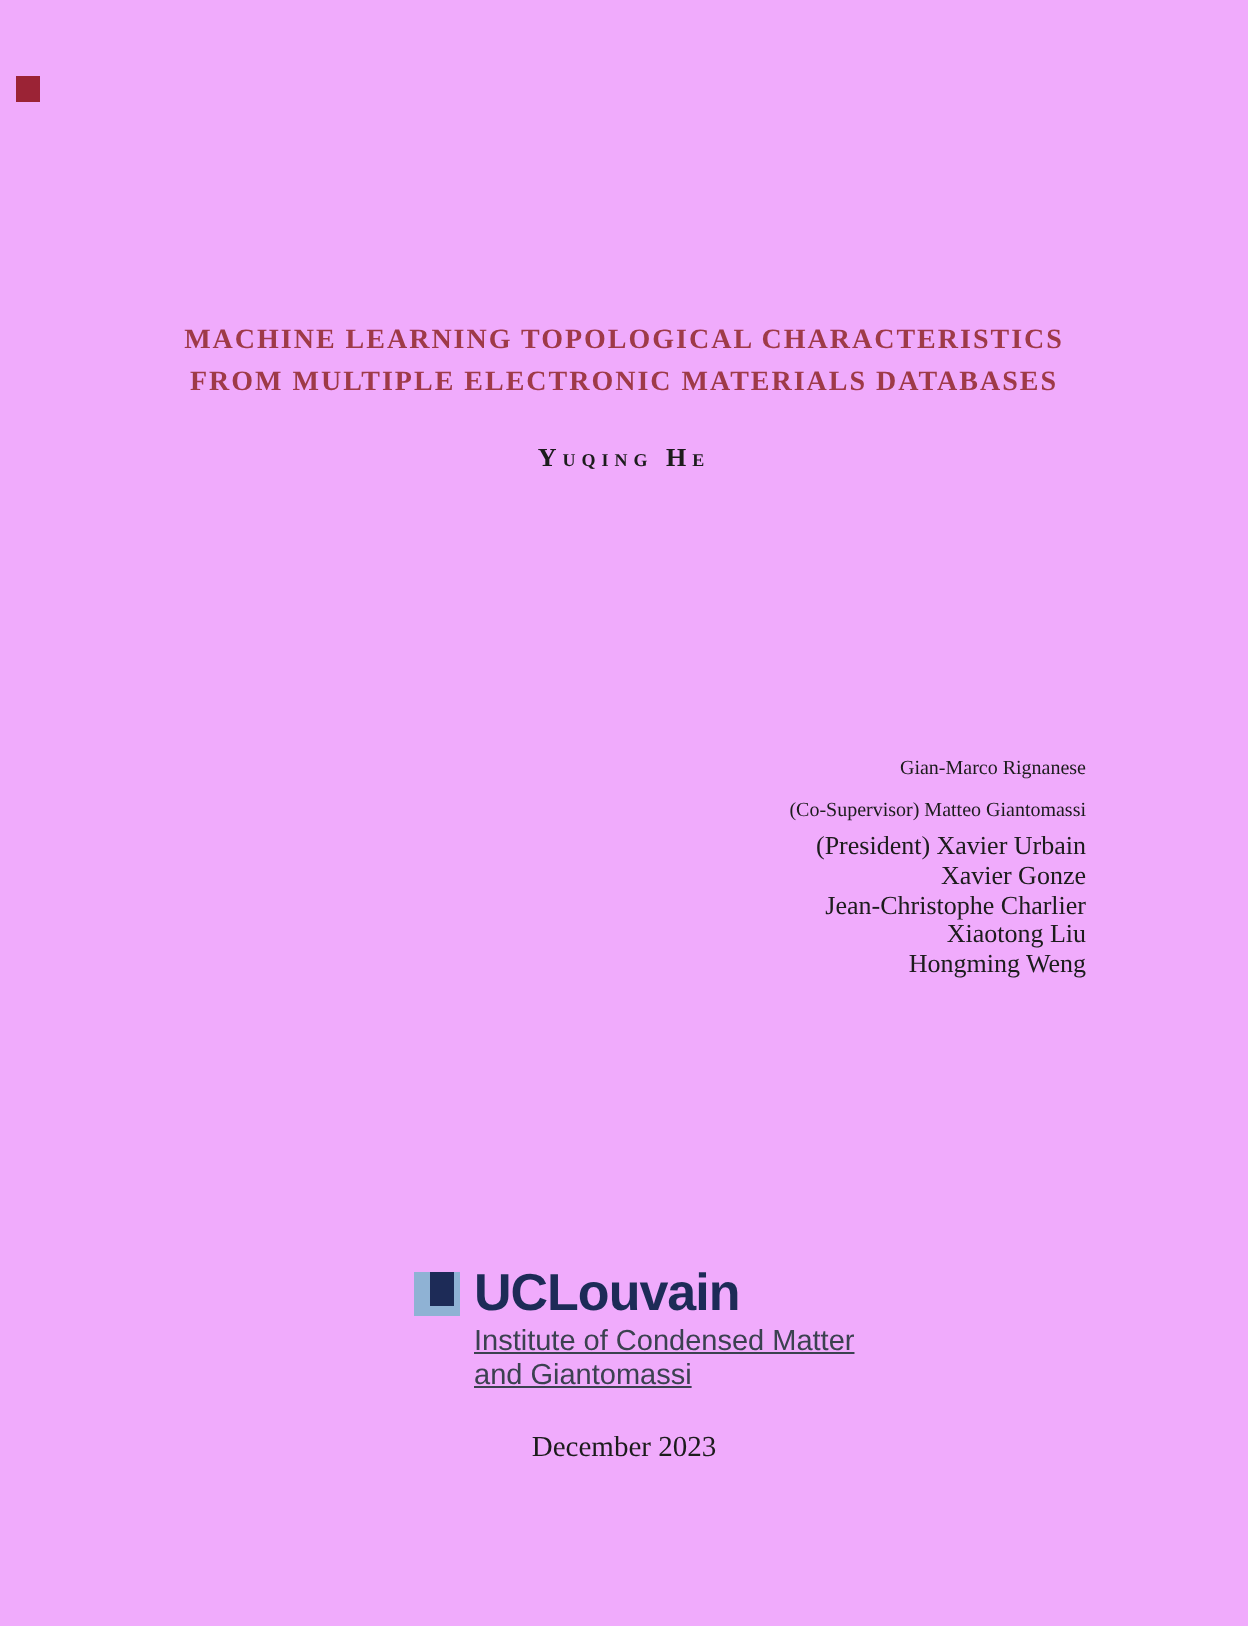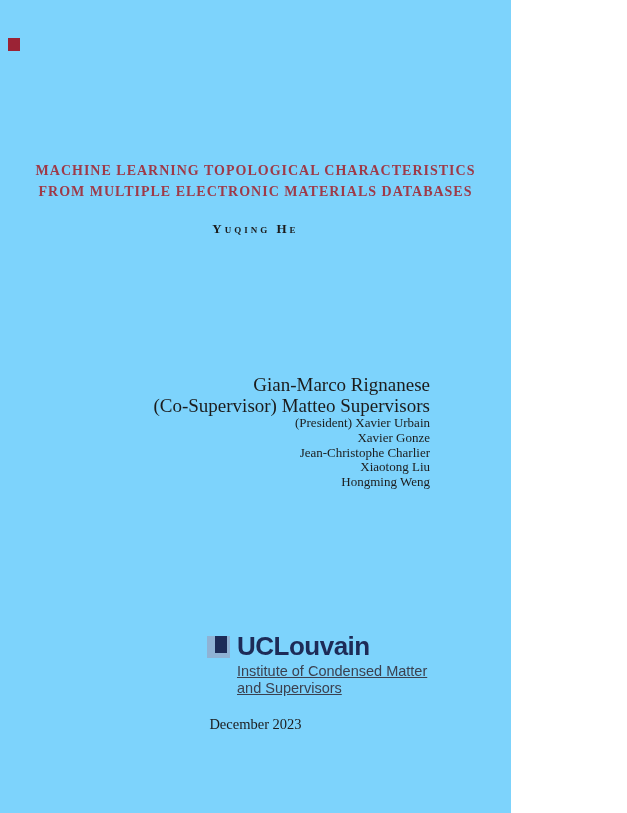--- a/index.html
+++ b/index.html
@@ -6,22 +6,22 @@
     --accent-red:#9e3a48;
     --marker-red:#9b2335;
     --navy:#1d2b57;
     --light-blue:#8fb2d4;
     --text-black:#1c1c1c;
     --institute-gray:#3b4150;
   }
   html,body{margin:0;padding:0;background:#ffffff;}
   .page{
     position:relative;
-    width:511px;height:813px;
-    background:#7dd3fc;
+    width:624px;height:813px;
+    background:#f0abfc;
     overflow:hidden;
     font-family:"Liberation Serif", serif;
   }
   .corner-marker{
     position:absolute;left:8px;top:38px;
     width:12px;height:13px;
     background:var(--marker-red,#9b2335);
   }
   .title{
     position:absolute;top:160px;left:0;right:0;
@@ -48,21 +48,21 @@
   .credit-label{
     font-variant:small-caps;
     font-weight:bold;
     font-size:13px;line-height:15px;
     color:var(--accent-red,#9e3a48);
     text-decoration:underline;
     margin-bottom:6px;
   }
   .jury-label{margin-top:3px;}
   .sup-name{
-    font-size:19px;line-height:21px;
+    font-size:10px;line-height:21px;
   }
   .jury-name{
     font-size:13px;line-height:14.8px;
   }
   .logo-block{
     position:absolute;left:207px;top:633px;
     font-family:"Liberation Sans", sans-serif;
   }
   .logo-row{
     display:flex;align-items:flex-start;height:26px;
@@ -107,37 +107,37 @@
 
   <h1 class="title">
     <span>MACHINE LEARNING TOPOLOGICAL CHARACTERISTICS</span>
     <span>FROM MULTIPLE ELECTRONIC MATERIALS DATABASES</span>
   </h1>
 
   <div class="author">Yuqing He</div>
 
   <div class="credits">
     <div class="sup-name">Gian-Marco Rignanese</div>
-    <div class="sup-name">(Co-Supervisor) Matteo Supervisors</div>
+    <div class="sup-name">(Co-Supervisor) Matteo Giantomassi</div>
     <div class="jury-name">(President) Xavier Urbain</div>
     <div class="jury-name">Xavier Gonze</div>
     <div class="jury-name">Jean-Christophe Charlier</div>
     <div class="jury-name">Xiaotong Liu</div>
     <div class="jury-name">Hongming Weng</div>
   </div>
 
   <div class="logo-block">
     <div class="logo-row">
       <div class="logo-mark">
         <div class="mark-light"></div>
         <div class="mark-dark"></div>
       </div>
       <div class="wordmark">UCLouvain</div>
     </div>
     <div class="institute">
       <span>Institute of Condensed Matter</span>
-      <span>and Supervisors</span>
+      <span>and Giantomassi</span>
     </div>
   </div>
 
   <div class="date">December 2023</div>
 
 </div>
 
 </body></html>

